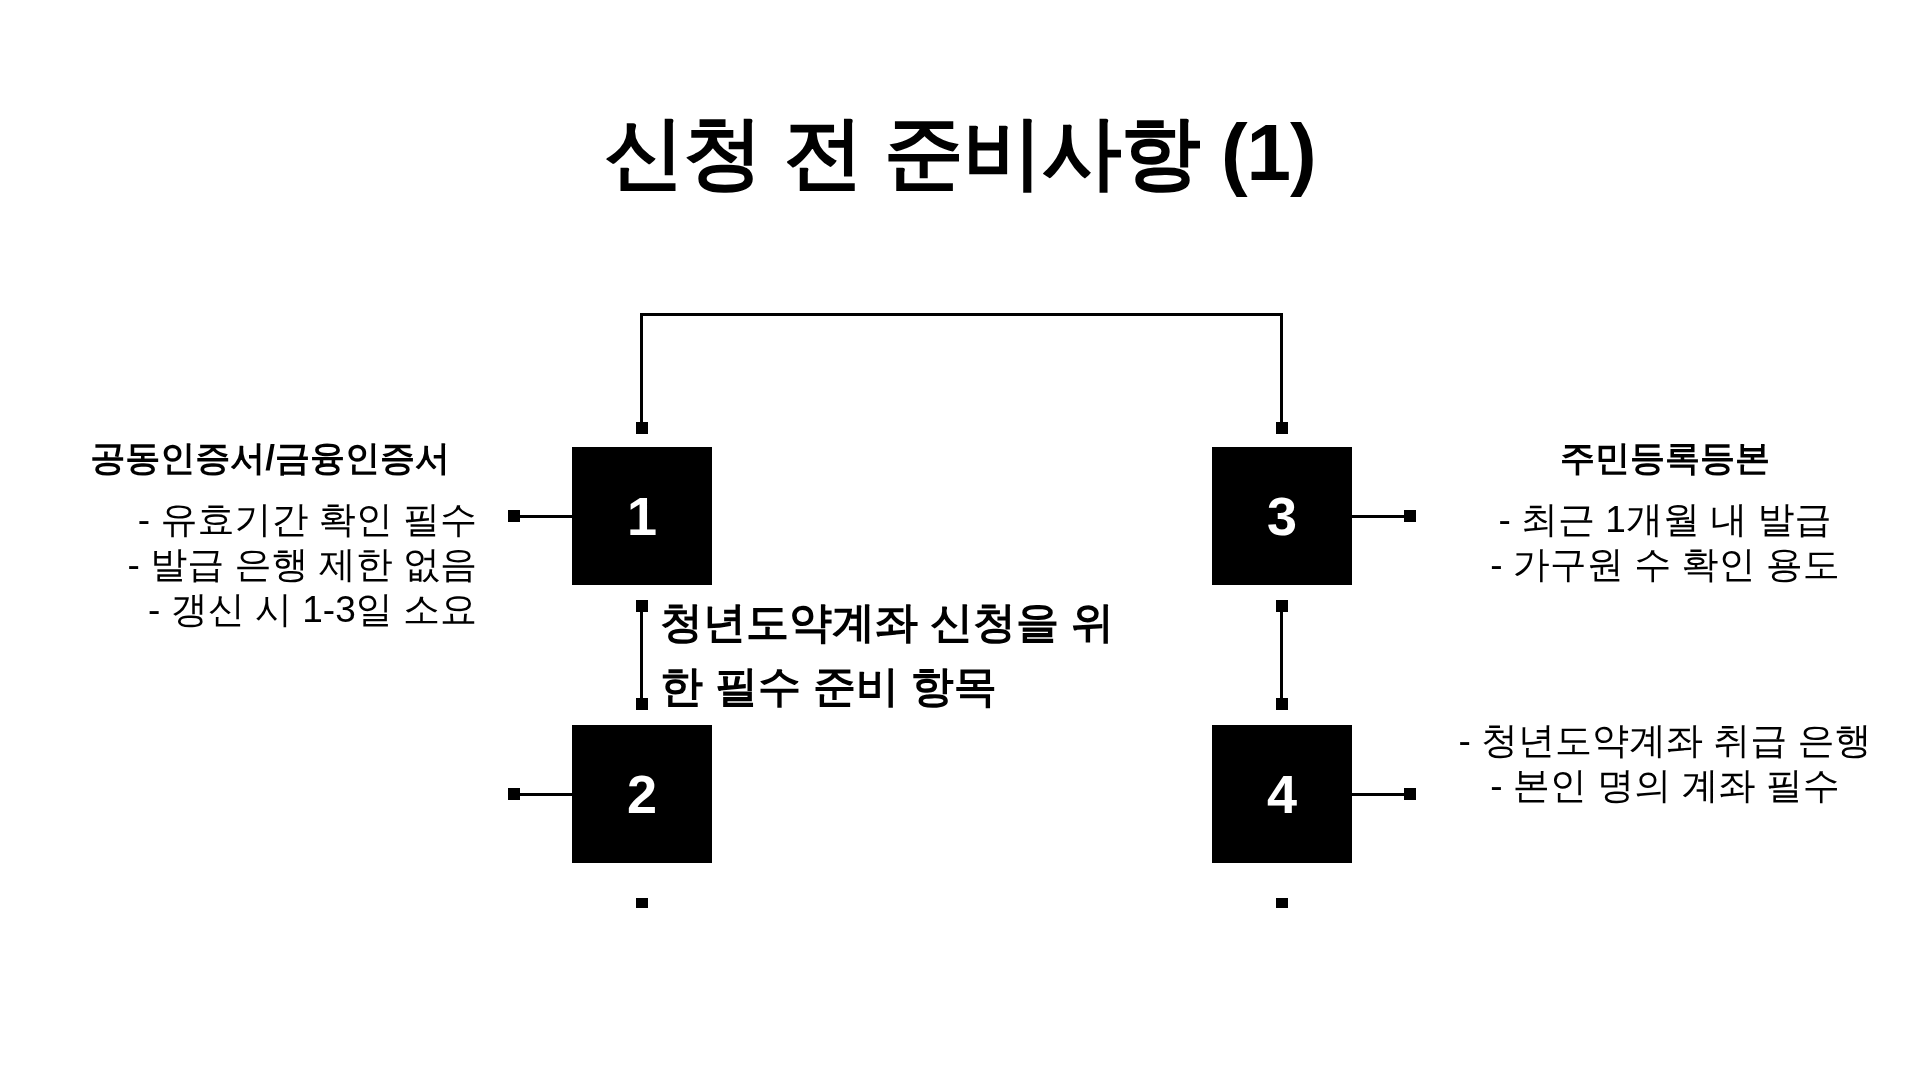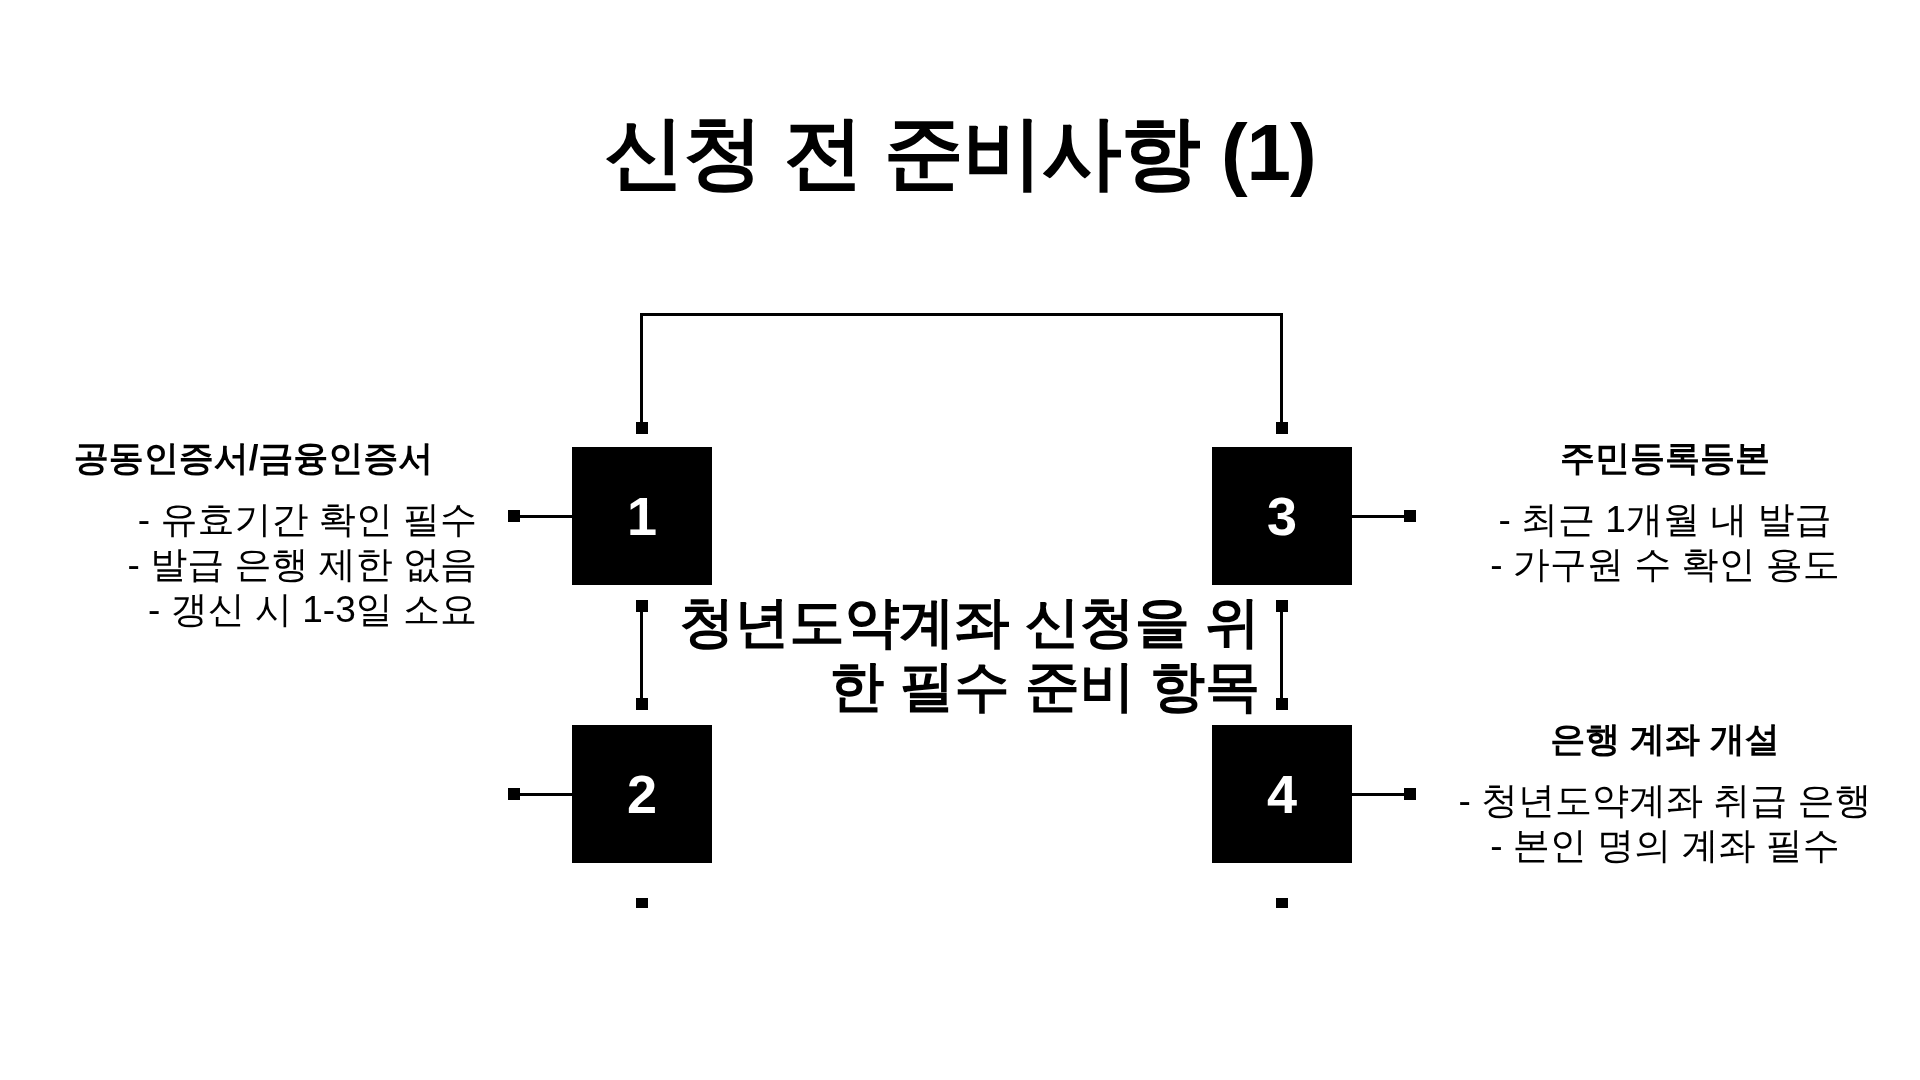--- a/index.html
+++ b/index.html
@@ -53,35 +53,35 @@
   #info2 { left: 57px;   top: 718px; width: 420px; }
   #info3 { left: 1435px; top: 437px; width: 460px; }
   #info4 { left: 1435px; top: 718px; width: 460px; }
   .block-title {
     font-size: 35px;
     font-weight: 600;
     line-height: 42px;
     margin-bottom: 18px;
     white-space: nowrap;
   }
-  .info-right .block-title { padding-right: 27px; text-align: center; }
+  .info-right .block-title { padding-right: 27px; }
   .block-item {
     font-size: 37px;
     font-weight: 400;
     line-height: 45px;
     white-space: nowrap;
   }
   
   #center-note {
     position: absolute;
     left: 660px;
     top: 590px;
     width: 600px;
-    text-align: right;
-    font-size: 55px;
+    text-align: left;
+    font-size: 43px;
     font-weight: 600;
     line-height: 64px;
     white-space: nowrap;
   }
   
   .line { position: absolute; background: #000000; }
   .sq   { position: absolute; width: 12px; height: 12px; background: #000000; }
 
   #t-h  { left: 640px;  top: 313px; width: 643px; height: 3px; }
   #t-v1 { left: 640px;  top: 313px; width: 3px;  height: 114px; }
@@ -131,21 +131,20 @@
   </div>
 
 
   <div id="info3" class="info-block info-left">
     <div class="block-title">주민등록등본</div>
     <div class="block-item">- 최근 1개월 내 발급</div>
     <div class="block-item">- 가구원 수 확인 용도</div>
   </div>
 
   <div id="info4" class="info-block info-left">
-    <div class="block-title">은행 계좌 개설</div>
     <div class="block-item">- 청년도약계좌 취급 은행</div>
     <div class="block-item">- 본인 명의 계좌 필수</div>
   </div>
 
   <div id="center-note">
     <div>청년도약계좌 신청을 위</div>
     <div>한 필수 준비 항목</div>
   </div>
 
   <div id="t-h" class="line"></div>

